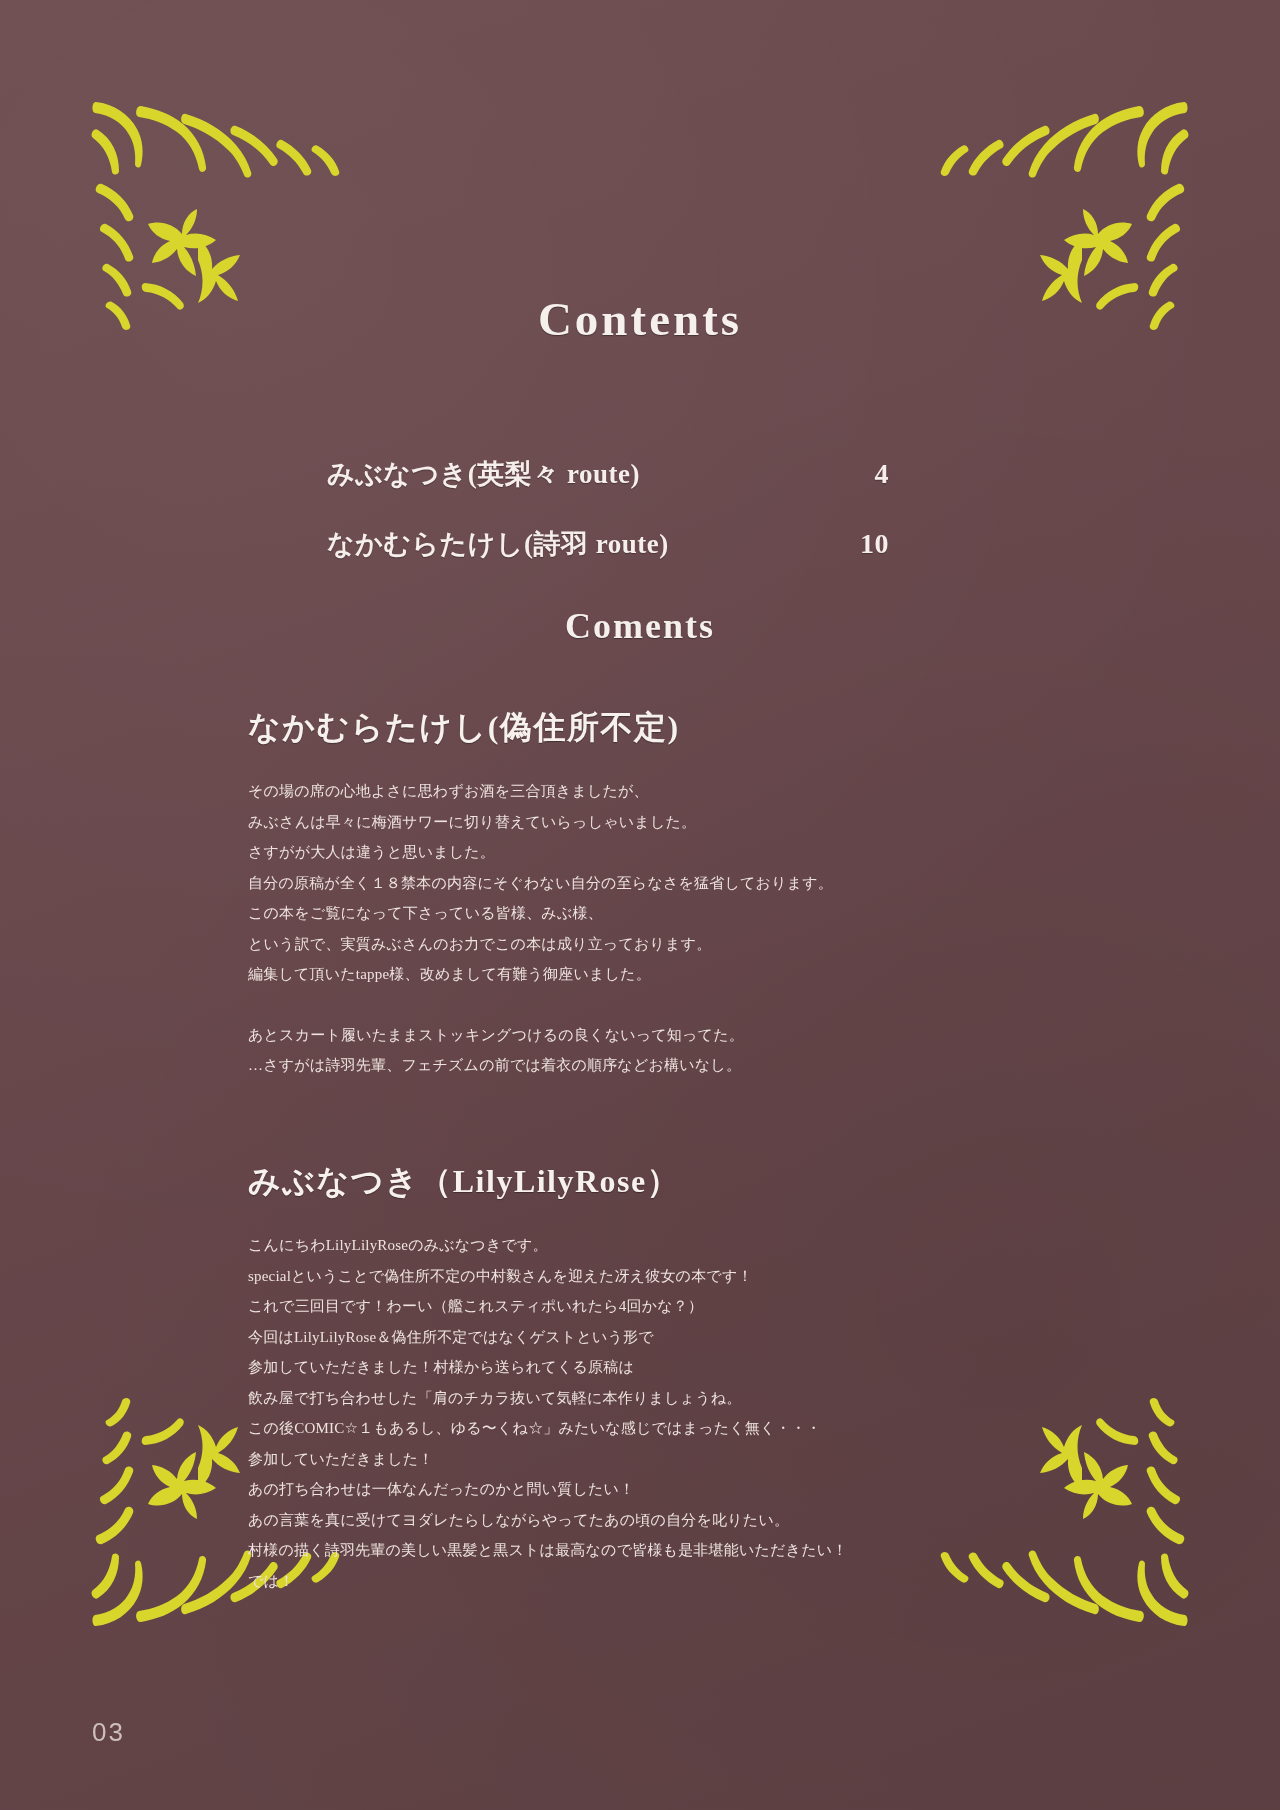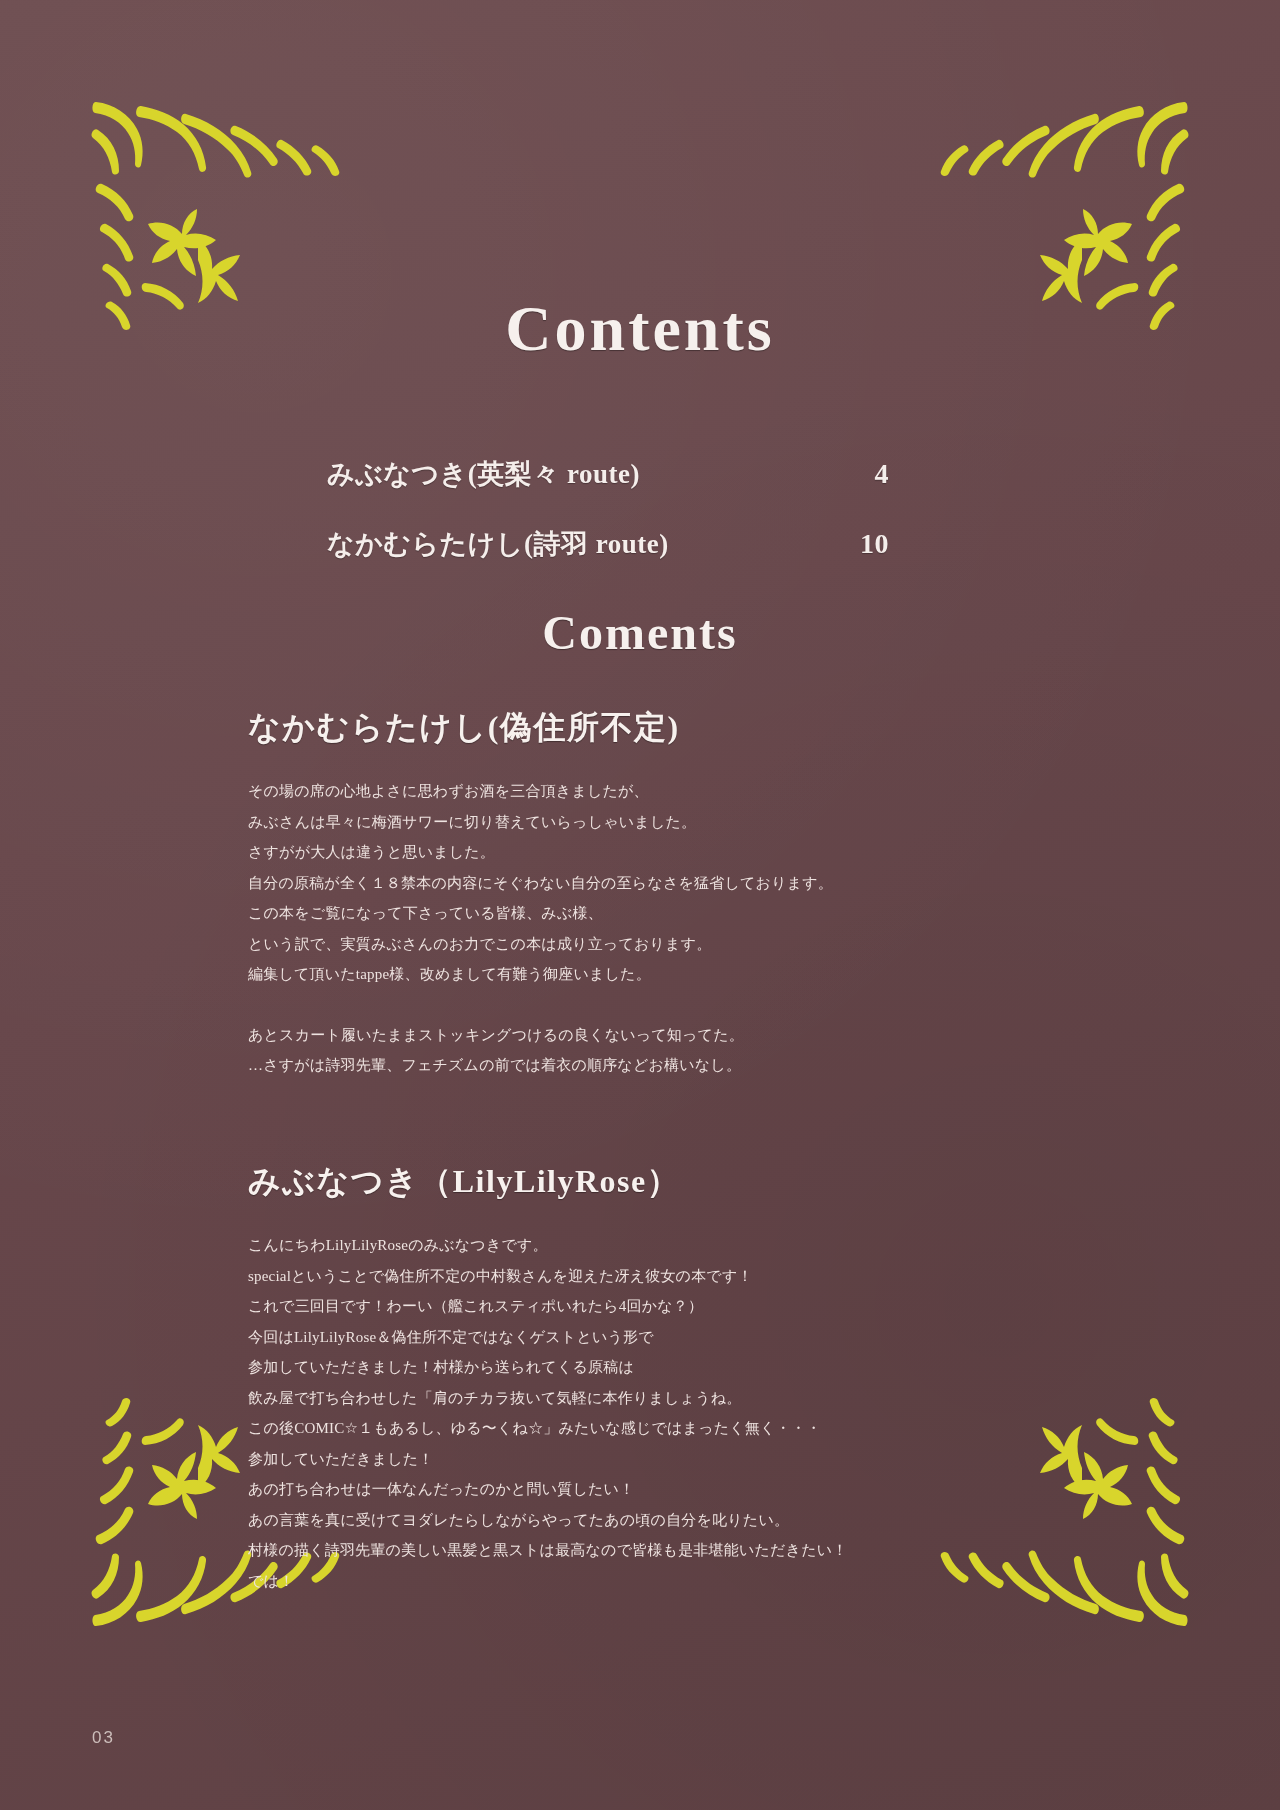--- a/index.html
+++ b/index.html
@@ -47,21 +47,21 @@
   .corner-tr { right: 86px; top: 96px;  transform: scaleX(-1); }
   .corner-bl { left: 86px;  bottom: 178px; transform: scaleY(-1); }
   .corner-br { right: 86px; bottom: 178px; transform: scale(-1,-1); }
 
   
   .contents-title {
     position: absolute;
     top: 292px;
     left: 0; right: 0;
     text-align: center;
-    font-size: 64px;
+    font-size: 47px;
     letter-spacing: 3px;
     font-weight: 700;
     color: #f7f1ee;
     text-shadow: 0 1px 1px rgba(0,0,0,0.35);
   }
   .toc {
     position: absolute;
     top: 428px;
     left: 327px;
     width: 646px;
@@ -78,21 +78,21 @@
     text-shadow: 0 1px 1px rgba(0,0,0,0.3);
   }
   .toc-row .t { white-space: nowrap; margin-top: 28px; }
   .toc-row .p { font-size: 28px; min-width: 54px; text-align: right; padding-right: 84px; }
 
   .coments-title {
     position: absolute;
     top: 605px;
     left: 0; right: 0;
     text-align: center;
-    font-size: 48px;
+    font-size: 36px;
     font-weight: 700;
     letter-spacing: 2px;
     color: #f7f1ee;
     text-shadow: 0 1px 1px rgba(0,0,0,0.35);
   }
 
   
   .section {
     position: absolute;
     left: 248px;
@@ -116,21 +116,21 @@
     color: #efe4e1;
     letter-spacing: 0.2px;
   }
   .gap { height: 30px; }
 
   
   .folio {
     position: absolute;
     left: 92px;
     bottom: 62px;
-    font-size: 17px;
+    font-size: 26px;
     letter-spacing: 2px;
     color: #cdbfbc;
     font-family: "Liberation Sans", sans-serif;
   }
 </style>
 </head>
 <body>
 
 <div class="page">
   <div class="inner">

